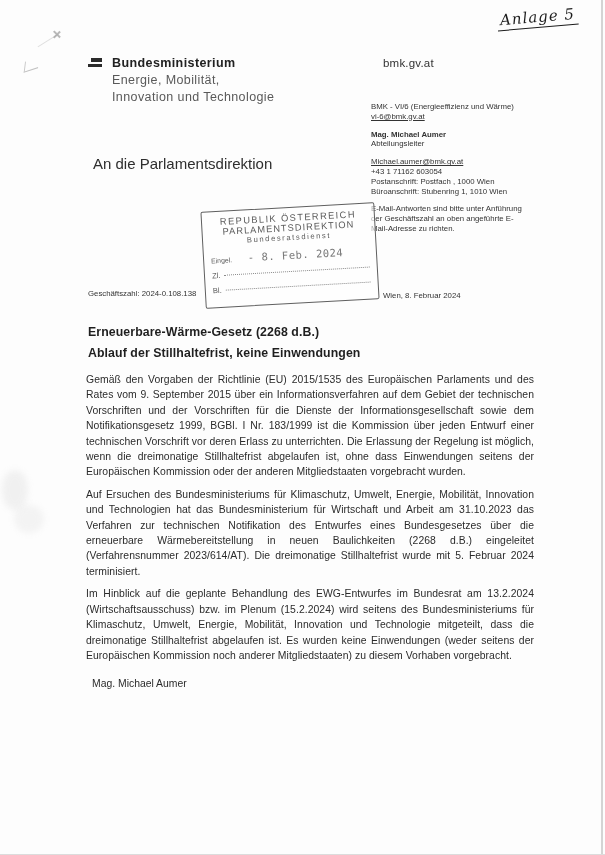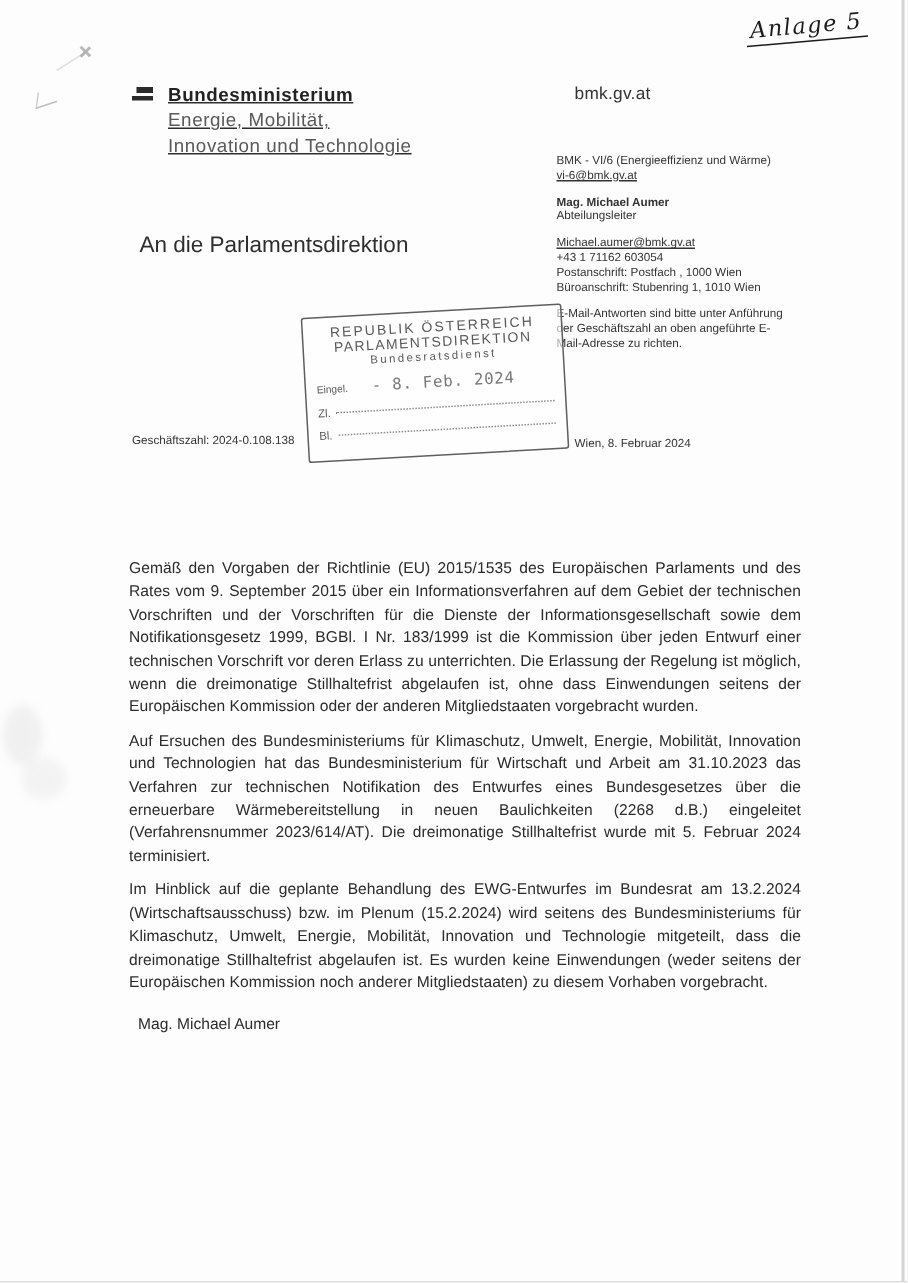--- a/index.html
+++ b/index.html
@@ -27,21 +27,21 @@
   
   .annotation{
     position:absolute;left:497px;top:8px;
     font-family:"DejaVu Serif",serif;
     font-style:italic;font-size:15px;color:#1c1c1c;
     transform:rotate(-5deg);
     border-bottom:1.6px solid #1c1c1c;
     padding:0 3px 1px 3px;letter-spacing:1px;
   }
   
-  .logo-block{position:absolute;left:88px;top:55px;display:flex;gap:9px;text-decoration:underline;}
+  .logo-block{position:absolute;left:88px;top:55px;display:flex;gap:9px;}
   .logo-icon{width:15px;height:12px;position:relative;margin-top:3px;}
   .logo-icon .bar1{position:absolute;left:3px;top:0;width:11px;height:3.5px;background:#2b2b2b;}
   .logo-icon .bar2{position:absolute;left:0;top:5.5px;width:14px;height:3.5px;background:#2b2b2b;}
   .ministry-name{font-size:12.5px;font-weight:bold;color:#222;letter-spacing:.4px;line-height:17px;}
   .ministry-line{font-size:12.5px;color:#595959;letter-spacing:.4px;line-height:17px;}
   .website{position:absolute;left:383px;top:57px;font-size:11.5px;color:#333;letter-spacing:.2px;}
   
   .contact{position:absolute;left:371px;top:102px;width:158px;font-size:7.8px;line-height:9.8px;color:#333;}
   .contact .gap{height:8px;}
   .contact a{color:#333;text-decoration:underline;}
@@ -136,20 +136,24 @@
     </div>
     <div class="dotrow">
       <span>Bl.</span>
       <span class="dots"></span>
     </div>
   </div>
 
   <div class="reference">Geschäftszahl: 2024-0.108.138</div>
   <div class="date-line">Wien, 8. Februar 2024</div>
 
+  <div class="subject">
+    <div>Erneuerbare-Wärme-Gesetz (2268 d.B.)</div>
+    <div>Ablauf der Stillhaltefrist, keine Einwendungen</div>
+  </div>
 
   <div class="body-text">
     <p>Gemäß den Vorgaben der Richtlinie (EU) 2015/1535 des Europäischen Parlaments und des Rates vom 9. September 2015 über ein Informationsverfahren auf dem Gebiet der technischen Vorschriften und der Vorschriften für die Dienste der Informationsgesellschaft sowie dem Notifikationsgesetz 1999, BGBl. I Nr. 183/1999 ist die Kommission über jeden Entwurf einer technischen Vorschrift vor deren Erlass zu unterrichten. Die Erlassung der Regelung ist möglich, wenn die dreimonatige Stillhaltefrist abgelaufen ist, ohne dass Einwendungen seitens der Europäischen Kommission oder der anderen Mitgliedstaaten vorgebracht wurden.</p>
     <p>Auf Ersuchen des Bundesministeriums für Klimaschutz, Umwelt, Energie, Mobilität, Innovation und Technologien hat das Bundesministerium für Wirtschaft und Arbeit am 31.10.2023 das Verfahren zur technischen Notifikation des Entwurfes eines Bundesgesetzes über die erneuerbare Wärmebereitstellung in neuen Baulichkeiten (2268 d.B.) eingeleitet (Verfahrensnummer 2023/614/AT). Die dreimonatige Stillhaltefrist wurde mit 5. Februar 2024 terminisiert.</p>
     <p>Im Hinblick auf die geplante Behandlung des EWG-Entwurfes im Bundesrat am 13.2.2024 (Wirtschaftsausschuss) bzw. im Plenum (15.2.2024) wird seitens des Bundesministeriums für Klimaschutz, Umwelt, Energie, Mobilität, Innovation und Technologie mitgeteilt, dass die dreimonatige Stillhaltefrist abgelaufen ist. Es wurden keine Einwendungen (weder seitens der Europäischen Kommission noch anderer Mitgliedstaaten) zu diesem Vorhaben vorgebracht.</p>
   </div>
 
   <div class="signature">
     <div>Mag. Michael Aumer</div>
   </div>

